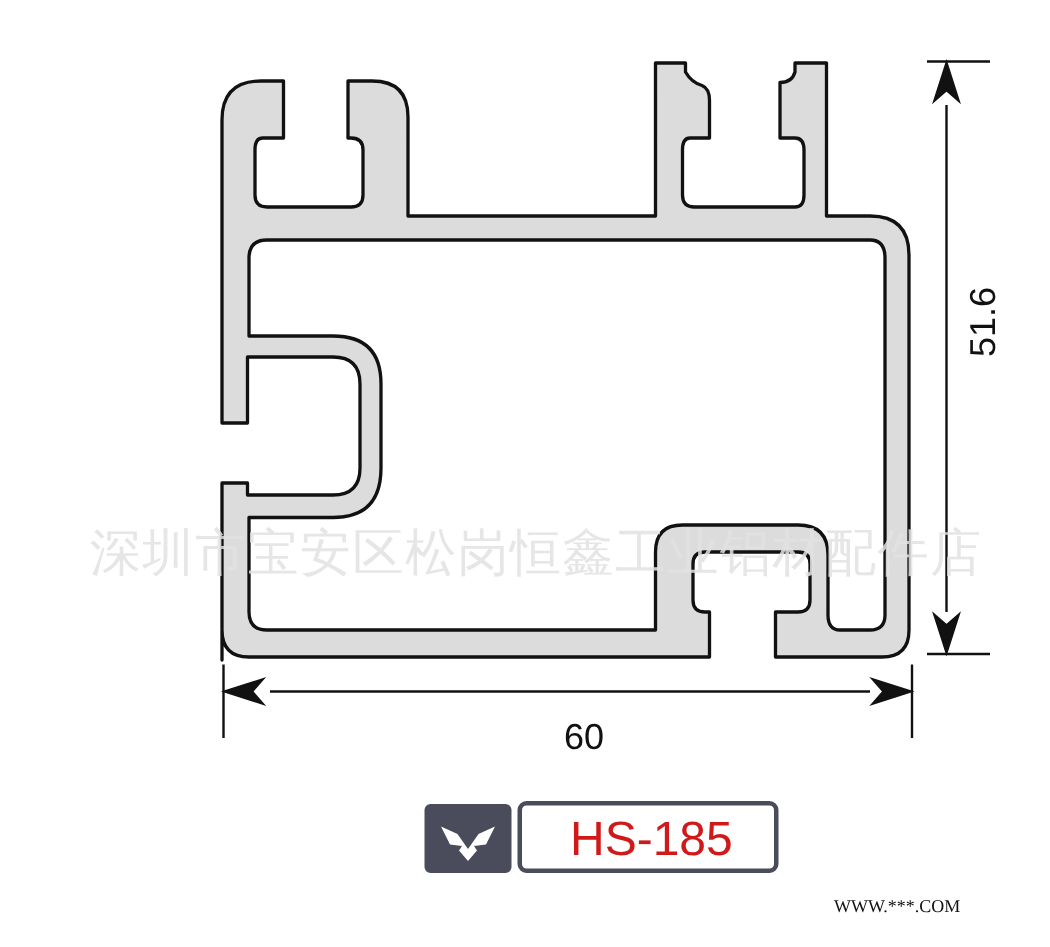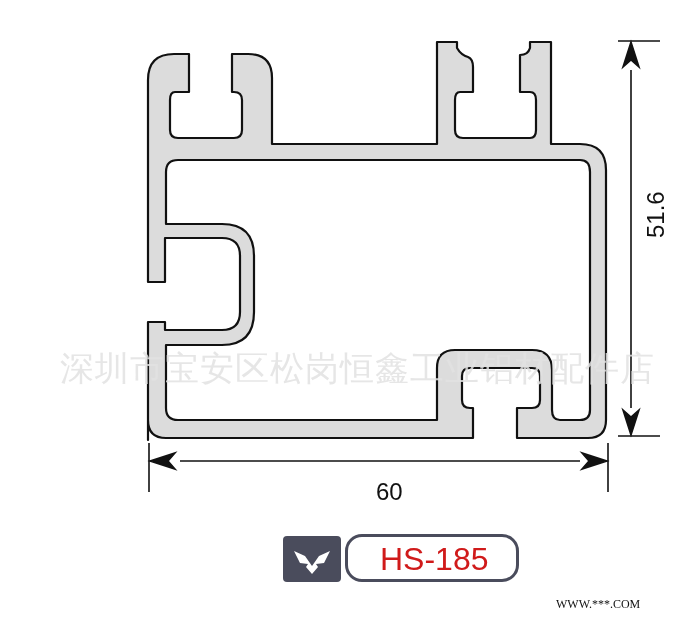--- a/index.html
+++ b/index.html
@@ -2,21 +2,21 @@
 <html><head>
 <meta charset="utf-8">
 <style>
   html, body { margin:0; padding:0; background:#ffffff; }
   body { width:700px; height:631px; position:relative; overflow:hidden; font-family:"Liberation Sans", sans-serif; }
   #drawing { position:absolute; left:0; top:0; }
   .watermark { position:absolute; left:60px; top:346px; width:600px; font-size:34px; color:#e2e2e2; letter-spacing:1px; white-space:nowrap; font-family:"DejaVu Sans", sans-serif; pointer-events:none; z-index:2; opacity:0.85; }
   .dim-label-h { position:absolute; left:360px; top:478px; font-size:24px; color:#111; font-family:"Liberation Sans", sans-serif;margin-left:16px; }
   .dim-label-v { position:absolute; left:642px; top:238px; font-size:24px; color:#111; transform:rotate(-90deg); transform-origin:left top; font-family:"Liberation Sans", sans-serif; }
   .logo-box { position:absolute; left:283px; top:536px; width:58px; height:46px; background:#4a4c5c; border-radius:4px; }
-  .code-box { position:absolute; left:345px; top:534px; width:174px; height:48px; border:3px solid #4a4c5c; border-radius:17px; box-sizing:border-box; background:#fff; }
+  .code-box { position:absolute; left:345px; top:534px; width:174px; height:48px; border:3px solid #4a4c5c; border-radius:6px; box-sizing:border-box; background:#fff; }
   .code-box span { position:absolute; left:32px; top:4px; font-size:32px; color:#d01a1a; font-family:"Liberation Sans", sans-serif; letter-spacing:0px; }
   .website { position:absolute; left:556px; top:597px; font-size:12px; color:#111; font-family:"Liberation Serif", serif; }
 </style>
 </head>
 <body>
 
 <svg id="drawing" width="700" height="631" viewBox="0 0 700 631" xmlns="http://www.w3.org/2000/svg">
 
   <path fill="#dcdcdc" stroke="#111" stroke-width="2.2" stroke-linejoin="round" d="M 148 440
        L 148 322

